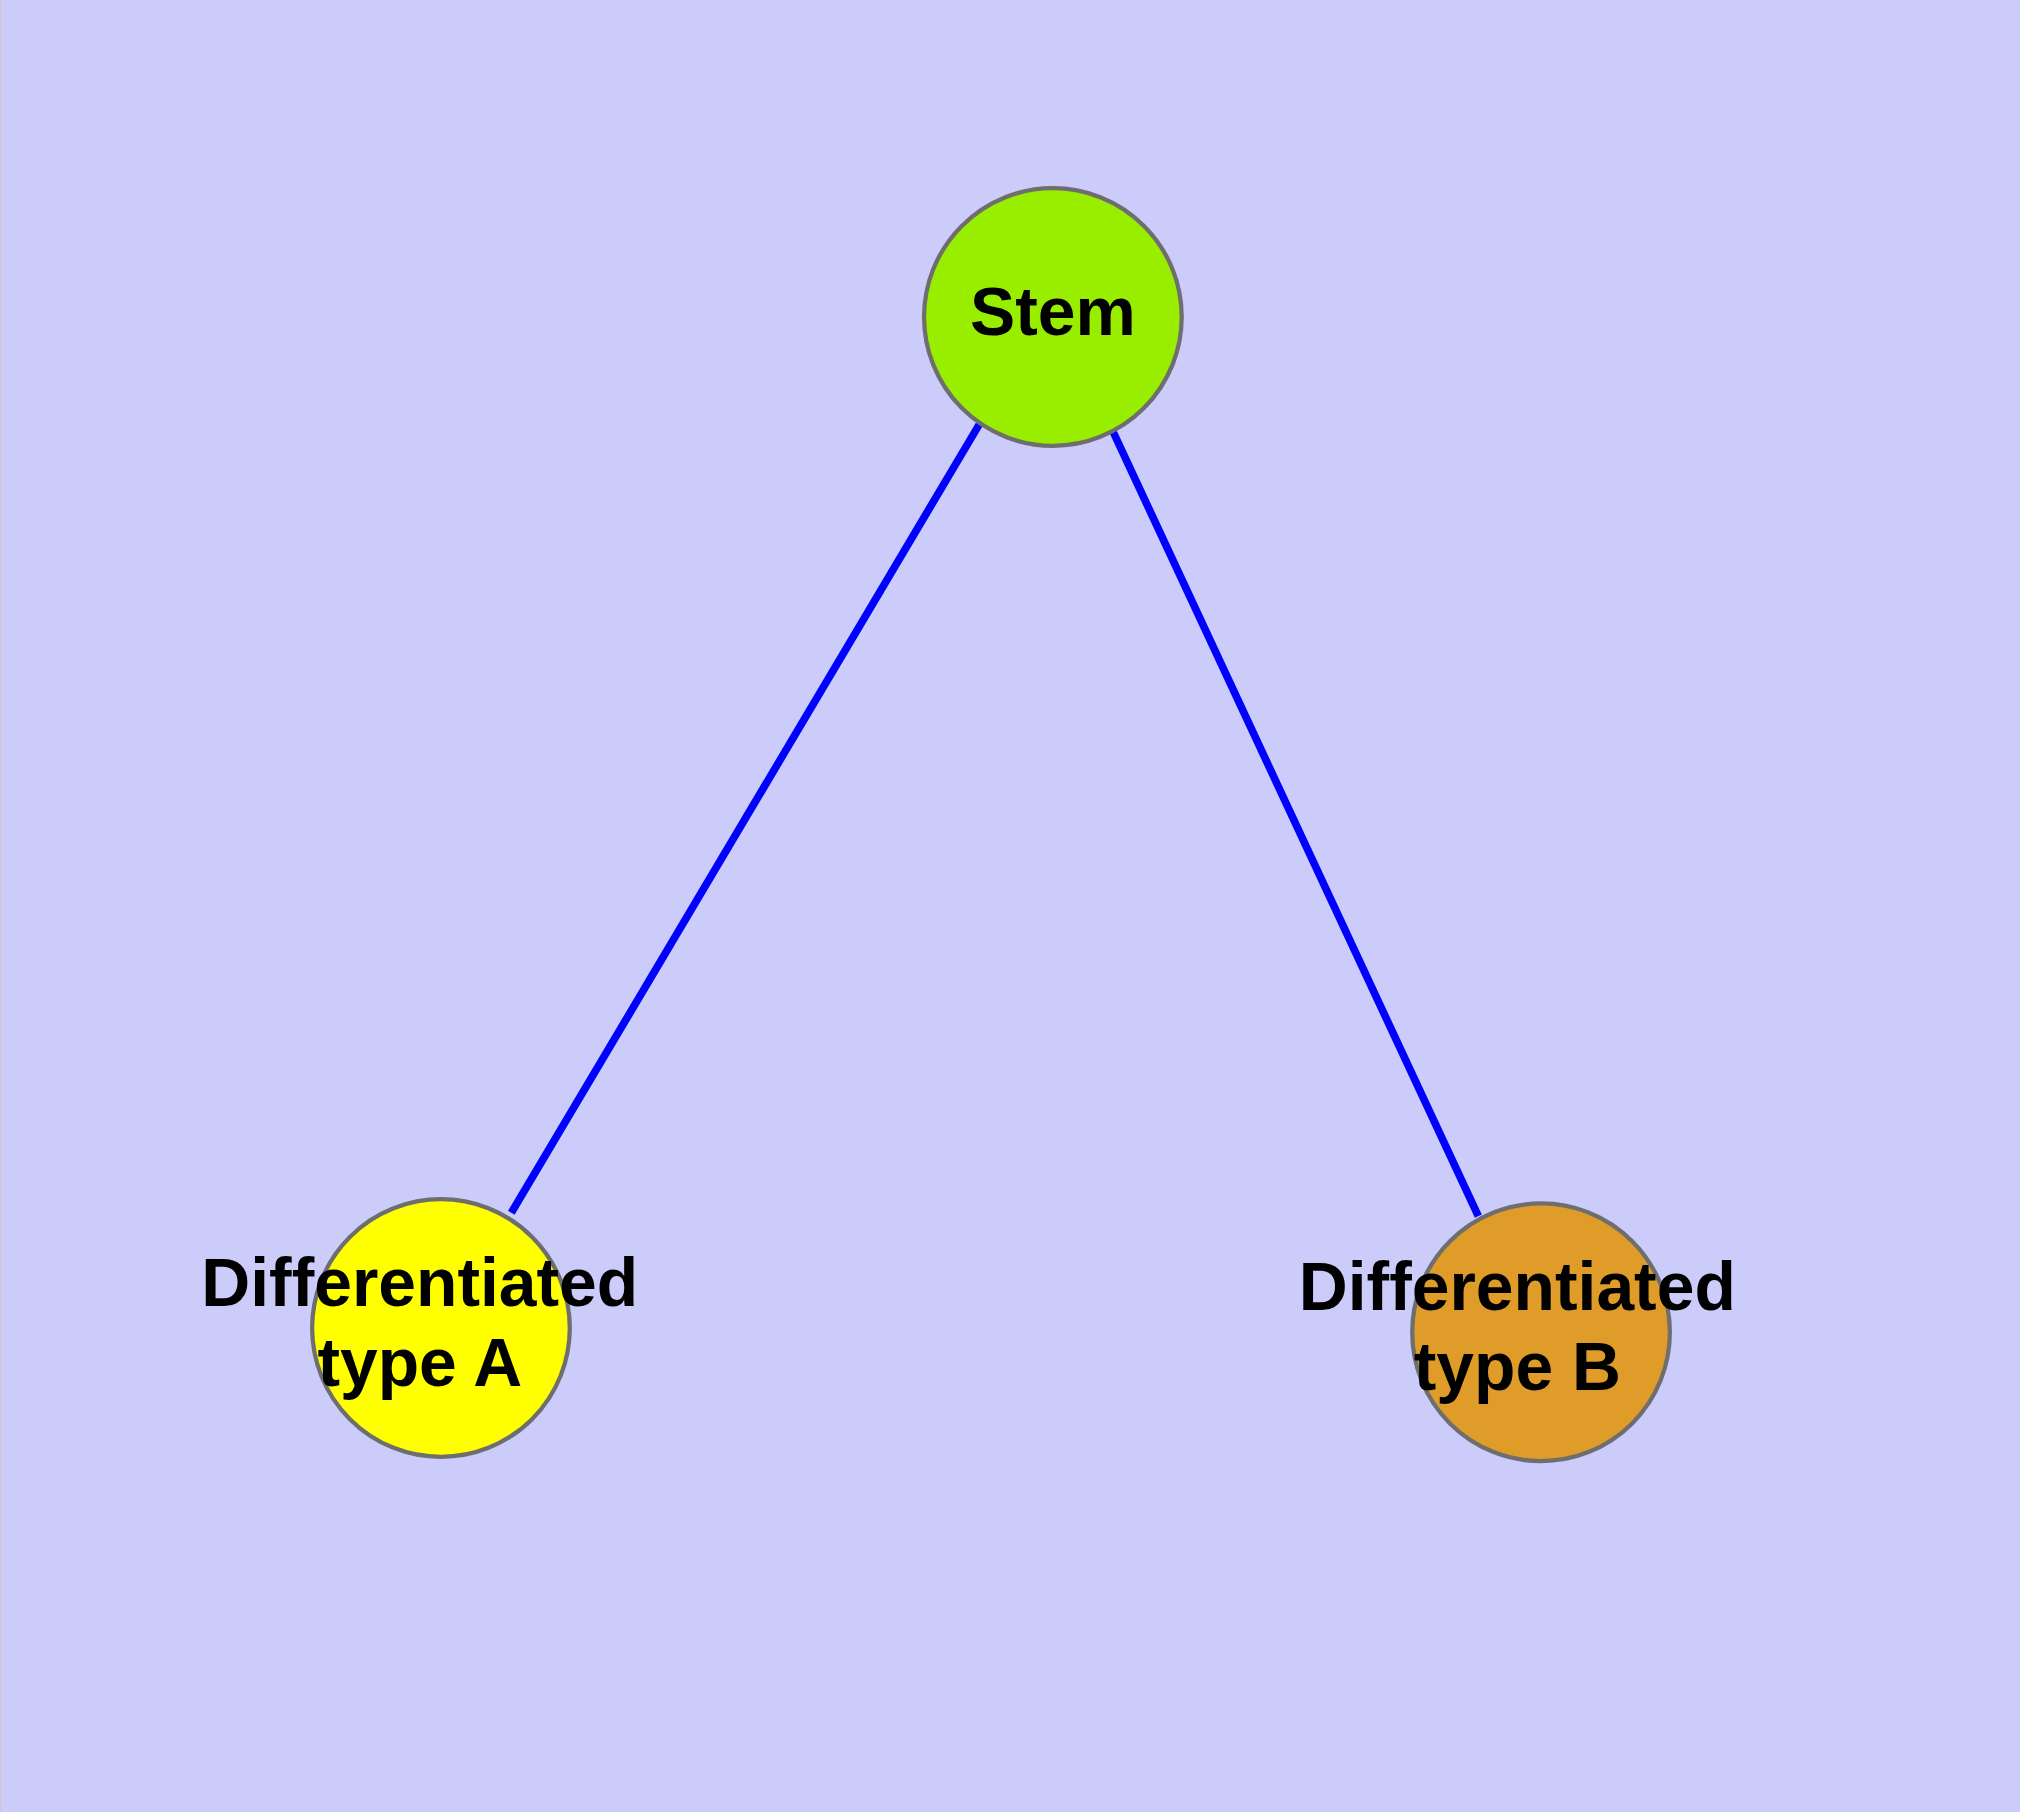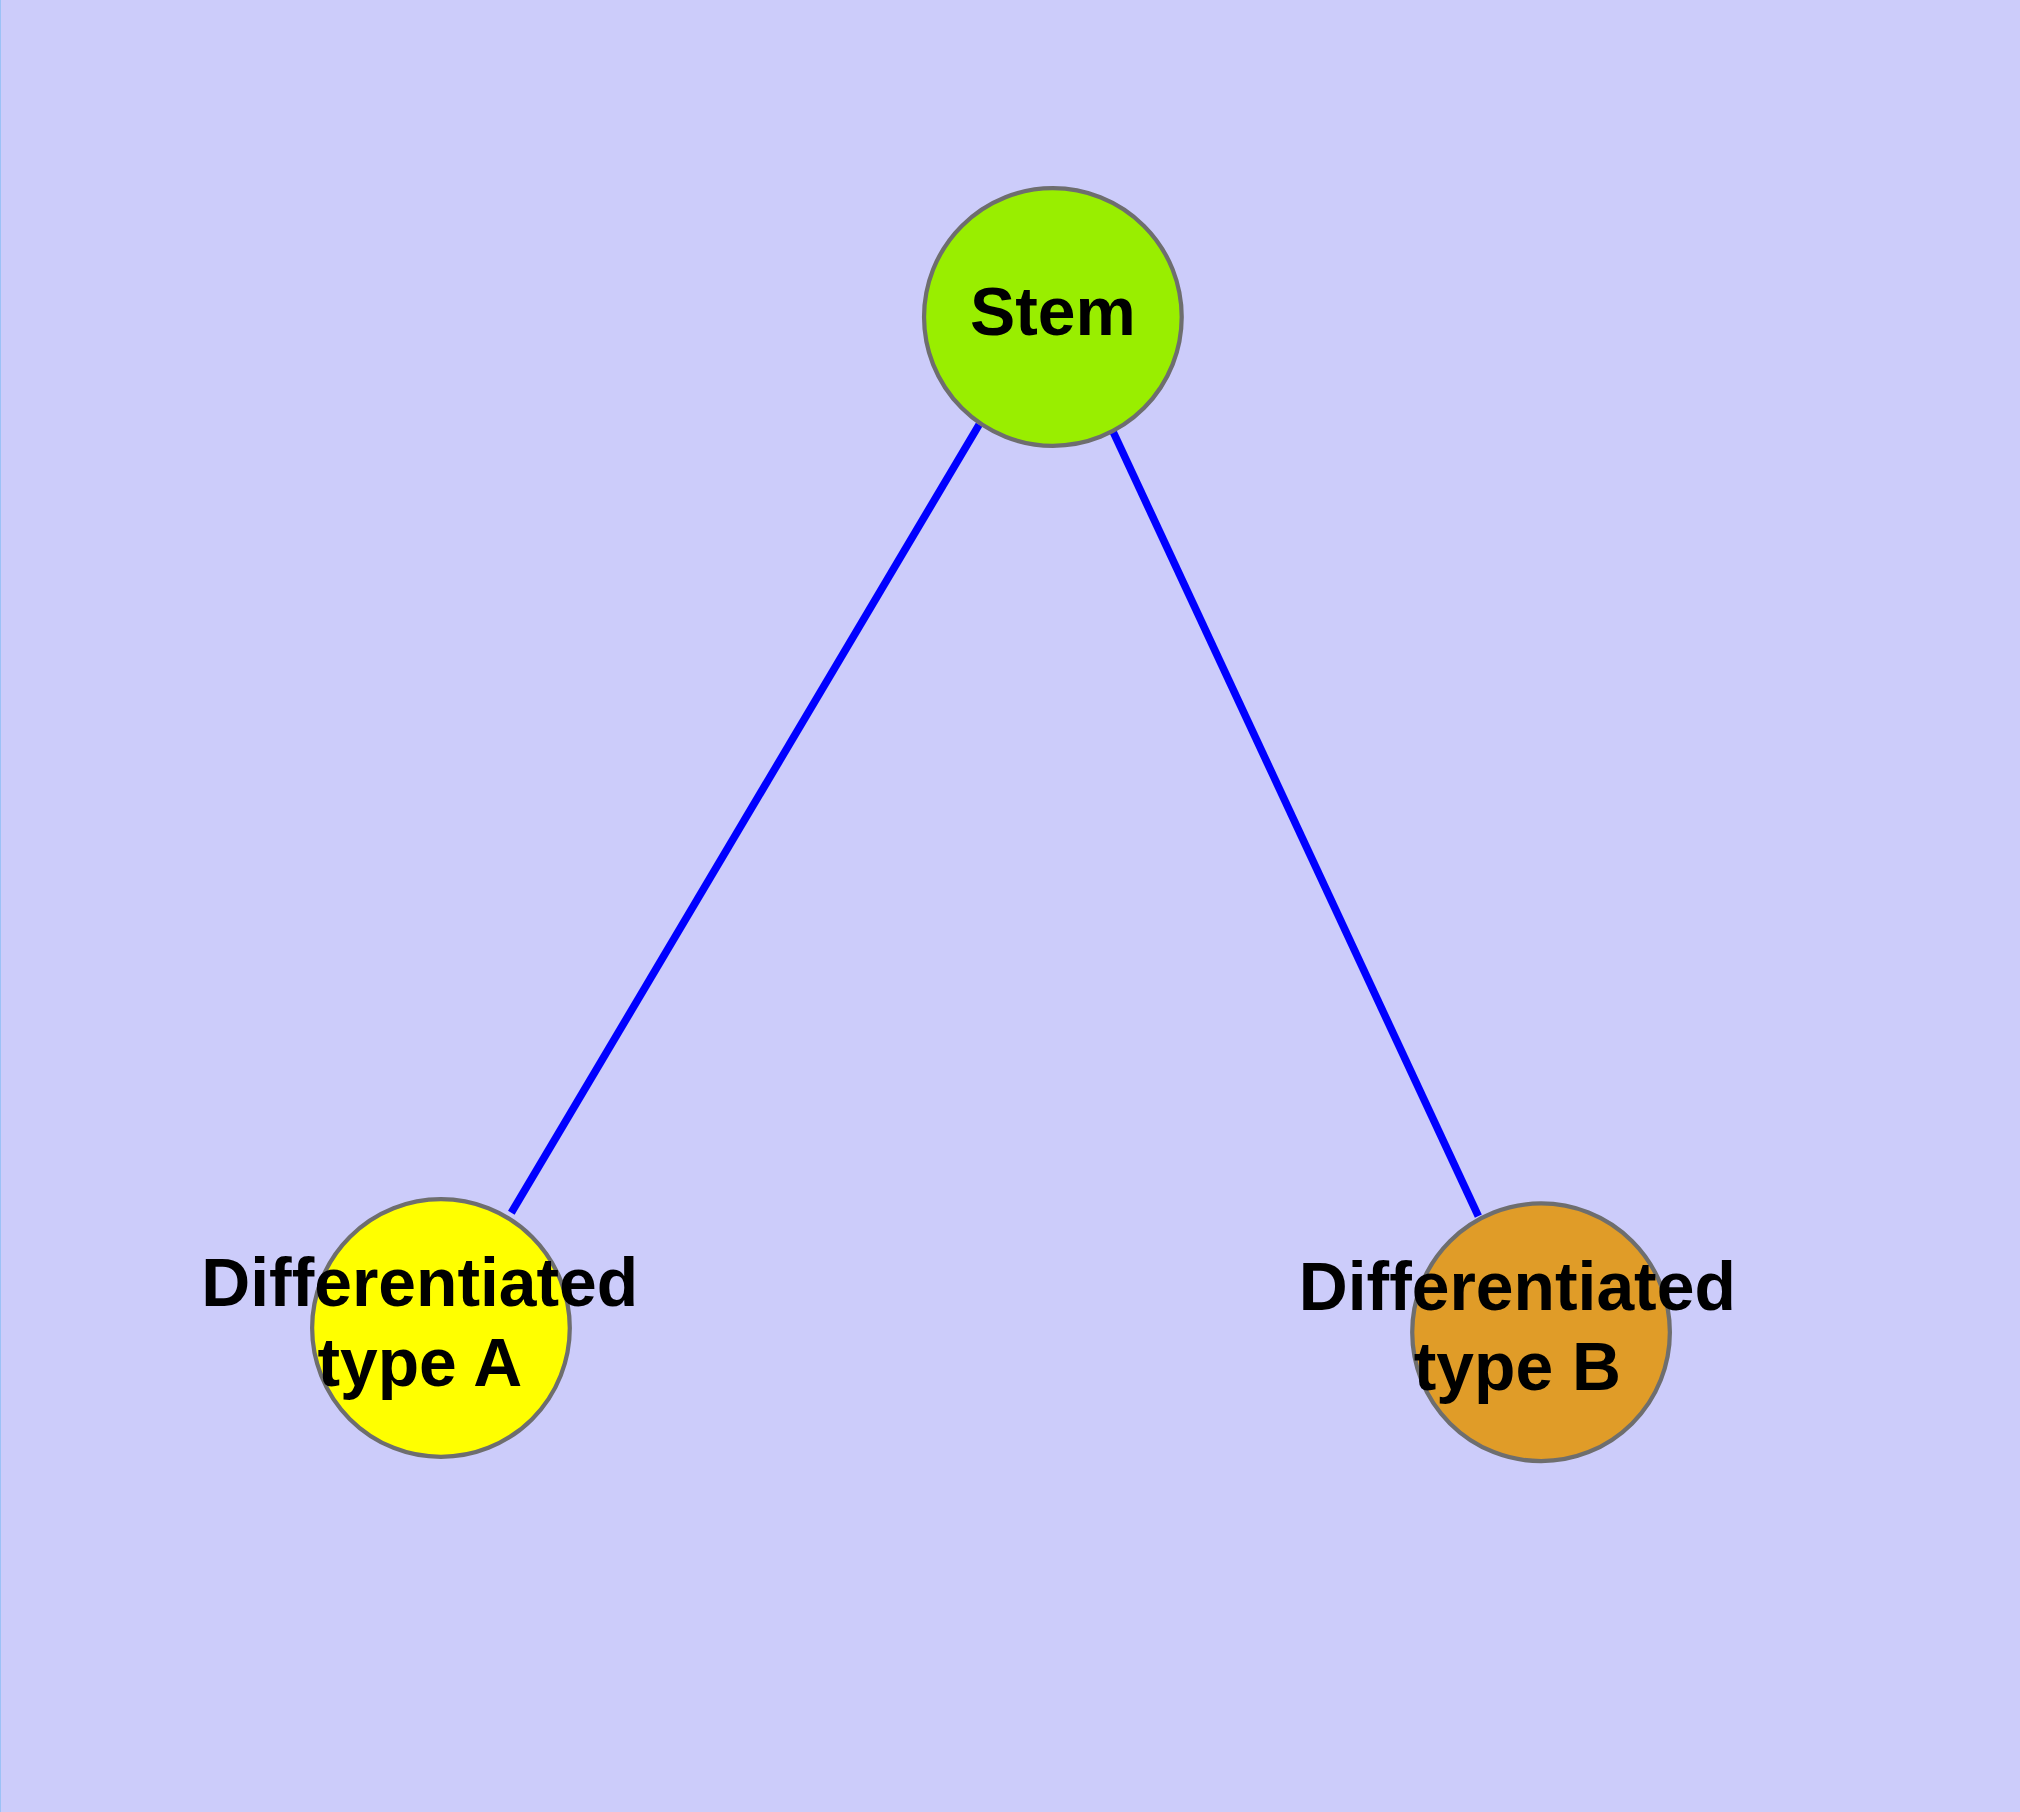--- a/index.html
+++ b/index.html
@@ -36,21 +36,21 @@
   }
   .graph-edge {
     stroke: #0000ff;
     stroke-linecap: butt;
     fill: none;
   }
 </style>
 </head>
 <body style="background: rgb(204, 204, 250);">
 
-<div id="canvas" style="width: 2021px; height: 1812px; background: #0ea5e9;">
+<div id="canvas" style="width: 2021px; height: 1812px; background: #eab308;">
   <svg id="graph-svg" viewBox="0 0 2384 2138" xmlns="http://www.w3.org/2000/svg">
 
     <rect id="bg-rect" x="0" y="0" width="2384" height="2138" fill="#ccccfa"></rect>
 
     <g id="edges-layer">
       <line class="graph-edge" x1="1155" y1="501" x2="603" y2="1431" stroke="#0000ff" stroke-width="9"></line>
       <line class="graph-edge" x1="1311" y1="505" x2="1744" y2="1435" stroke="#0000ff" stroke-width="9"></line>
     </g>
 
     <g id="nodes-layer">

